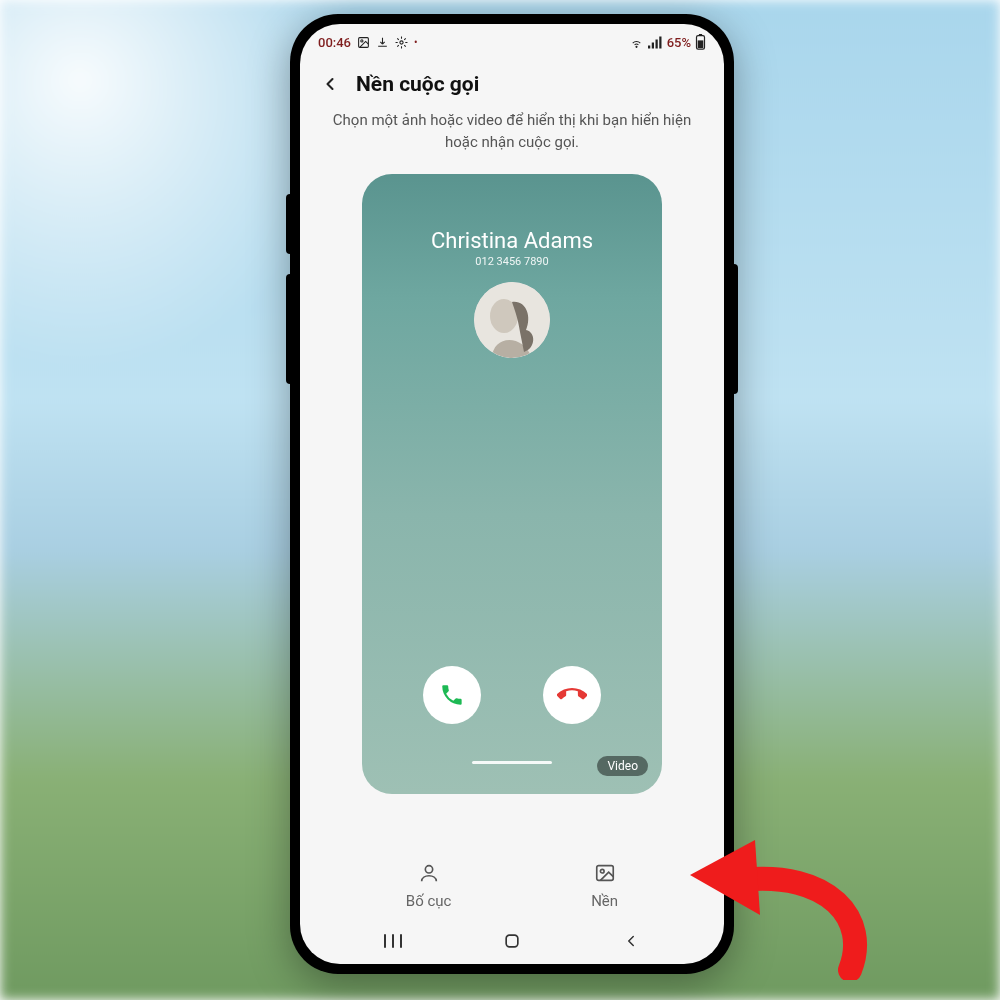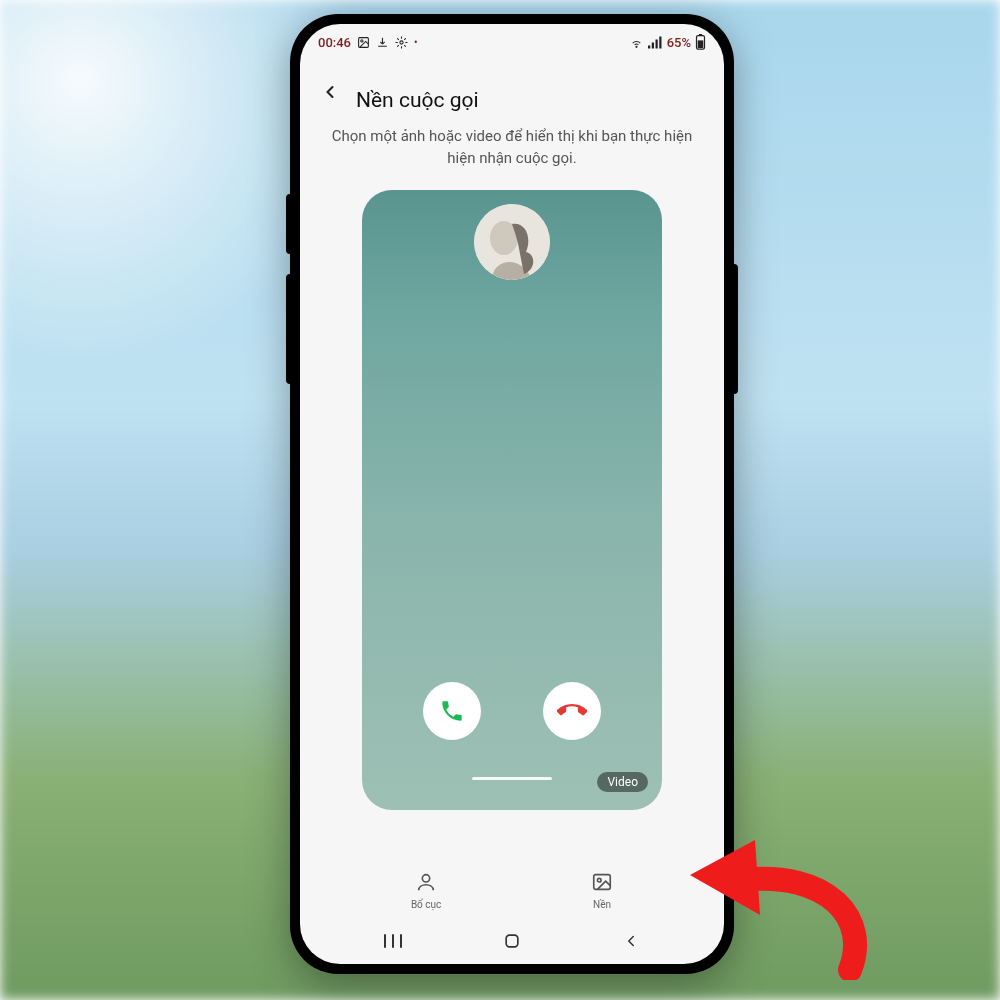--- a/index.html
+++ b/index.html
@@ -13,37 +13,37 @@
   .notch-right{position:absolute;right:-4px;top:250px;width:4px;height:130px;background:#000;border-radius:0 4px 4px 0;}
   .screen{position:absolute;left:10px;top:10px;right:10px;bottom:10px;border-radius:40px;background:#f6f6f6;overflow:hidden;}
   
   .status{height:36px;display:flex;align-items:center;justify-content:space-between;padding:0 18px;font-size:13px;color:#7f1d1d;font-weight:500;}
   .s-left{display:flex;align-items:center;gap:6px;}
   .s-right{display:flex;align-items:center;gap:4px;}
   .ico{display:inline-flex;}
   
   .header{display:flex;align-items:center;gap:14px;padding:12px 18px 6px;}
   .back{width:24px;height:24px;display:flex;align-items:center;justify-content:center;cursor:pointer;}
-  .title{font-size:21px;font-weight:400;color:#111;margin-top:16px;}
+  .title{font-size:21px;font-weight:700;color:#111;}
   .desc{text-align:center;font-size:15px;color:#555;padding:8px 30px 14px;line-height:1.45;}
   
   .preview{margin:6px auto 0;width:300px;height:620px;border-radius:30px;position:relative;overflow:hidden;
     background:linear-gradient(180deg,#5a948f 0%, #6ea7a0 20%, #8ab5ac 55%, #9ec0b4 100%);}
   .caller{text-align:center;color:#fff;margin-top:54px;}
   .caller-name{font-size:22px;font-weight:400;}
   .caller-num{font-size:11px;opacity:.9;margin-top:2px;}
   .avatar{width:76px;height:76px;border-radius:50%;margin:14px auto 0;background:#ddd;overflow:hidden;position:relative;}
   .avatar svg{width:100%;height:100%;}
   .call-btns{position:absolute;bottom:70px;left:0;right:0;display:flex;justify-content:space-around;padding:0 30px;}
   .cbtn{width:58px;height:58px;border-radius:50%;background:#fff;display:flex;align-items:center;justify-content:center;cursor:pointer;}
   .hbar{position:absolute;bottom:30px;left:50%;transform:translateX(-50%);width:80px;height:3px;border-radius:3px;background:rgba(255,255,255,.9);}
   .chip{position:absolute;right:14px;bottom:18px;background:rgba(0,0,0,.45);color:#fff;font-size:12px;padding:3px 10px;border-radius:10px;}
   
   .tabs{position:absolute;bottom:54px;left:0;right:0;display:flex;justify-content:space-around;padding:0 36px;}
-  .tab{display:flex;flex-direction:column;align-items:center;gap:4px;color:#666;font-size:10px;cursor:pointer;}
+  .tab{display:flex;flex-direction:column;align-items:center;gap:4px;color:#666;font-size:15px;cursor:pointer;}
   .tab svg{width:22px;height:22px;}
   
   .navbar{position:absolute;bottom:0;left:0;right:0;height:46px;display:flex;align-items:center;justify-content:space-around;padding:0 34px;}
   .nav-icon{width:22px;height:22px;display:flex;align-items:center;justify-content:center;cursor:pointer;}
   
   .arrow{position:absolute;left:680px;top:820px;width:200px;height:160px;pointer-events:none;}
 </style>
 </head>
 <body>
 
@@ -109,23 +109,27 @@
 
     <div class="header">
       <div class="back">
         <svg width="20" height="20" viewBox="0 0 24 24" fill="none" stroke="#222" stroke-width="2.5" stroke-linecap="round" stroke-linejoin="round">
             <polyline points="15 18 9 12 15 6"></polyline>
           </svg>
       </div>
       <div class="title">Nền cuộc gọi</div>
     </div>
 
-    <div class="desc">Chọn một ảnh hoặc video để hiển thị khi bạn thực hiện hiện nhận cuộc gọi.</div>
+    <div class="desc">Chọn một ảnh hoặc video để hiển thị khi bạn hiển hiện hoặc nhận cuộc gọi.</div>
 
     <div class="preview">
+      <div class="caller">
+        <div class="caller-name">Christina Adams</div>
+        <div class="caller-num">012 3456 7890</div>
+      </div>
       <div class="avatar">
         <svg viewBox="0 0 76 76">
           <defs>
               <clipPath id="ac">
                 <circle cx="38" cy="38" r="38"></circle>
               </clipPath>
             </defs>
           <g clip-path="url(#ac)">
             <rect width="76" height="76" fill="#e8e5df"></rect>
             <ellipse cx="30" cy="34" rx="14" ry="17" fill="#cfc8bd"></ellipse>

